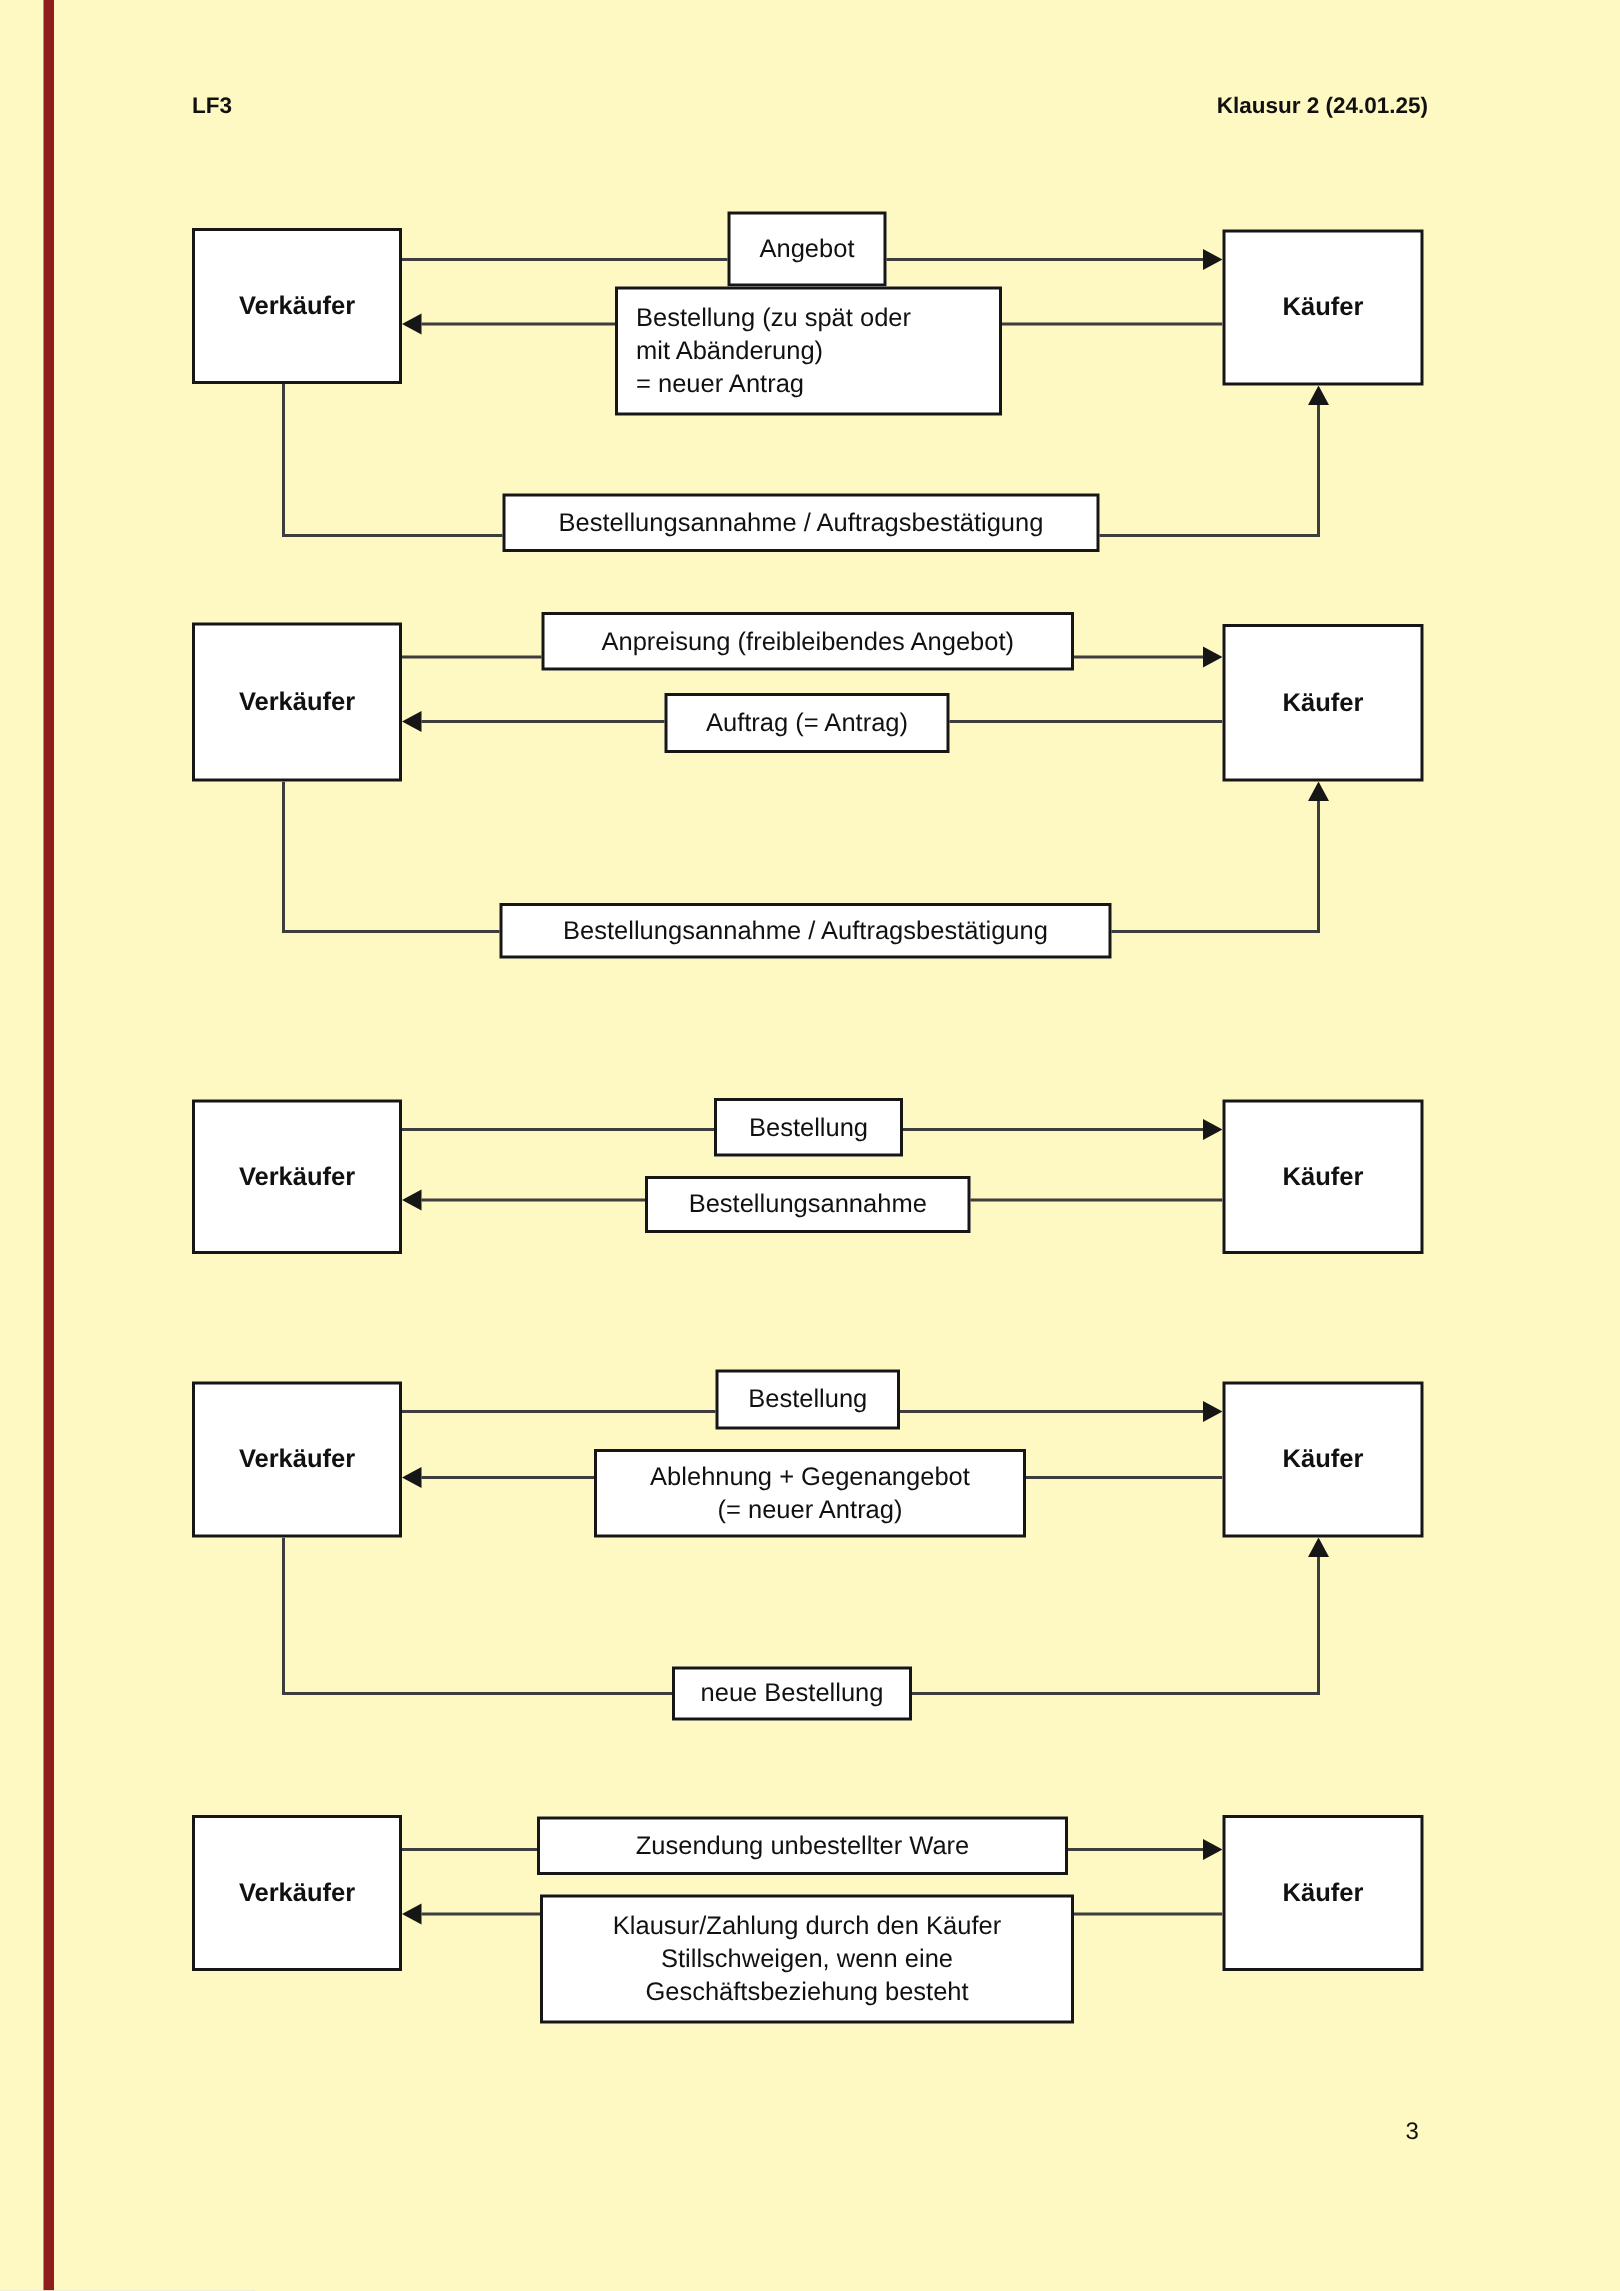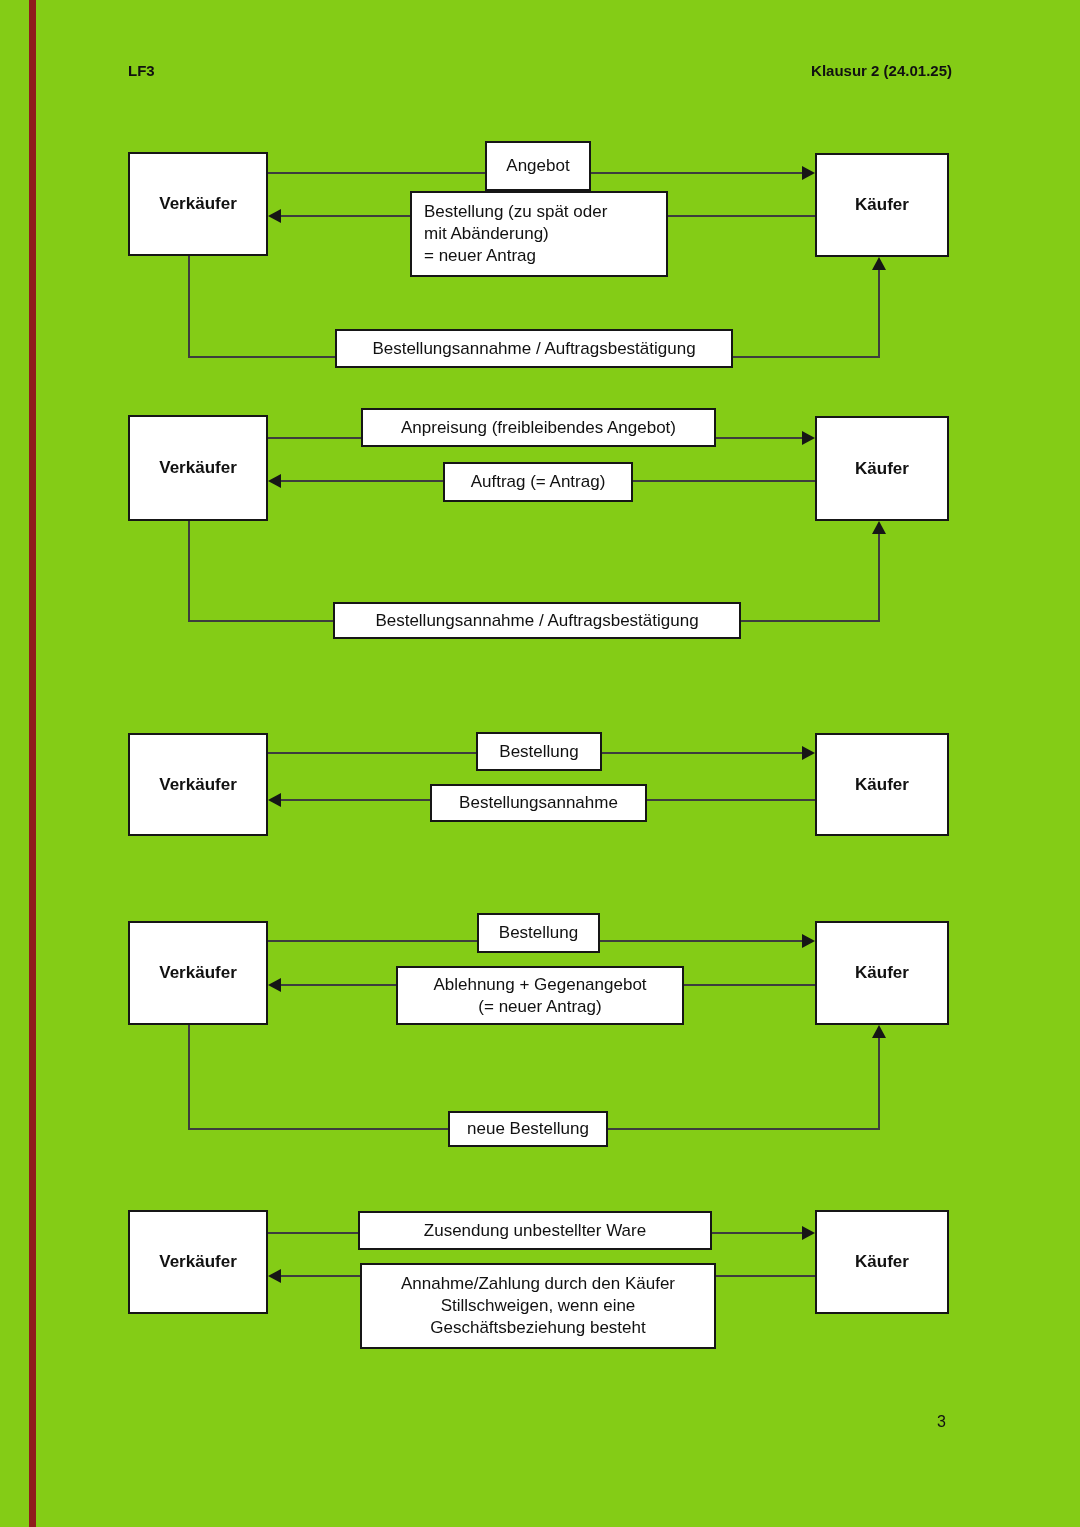--- a/index.html
+++ b/index.html
@@ -1,19 +1,19 @@
 <!DOCTYPE html>
 <html><head>
 <meta charset="utf-8">
 <style>
   html,body{margin:0;padding:0;background:#e8e8e8;}
   #page{
     position:relative;
     width:1080px;height:1527px;
-    background:#84cc16;
+    background:#fef9c3;
     font-family:"Liberation Sans", sans-serif;
     color:#111111;
     overflow:hidden;
     margin:0 auto;
   }
   .margin-line{
     position:absolute;left:29px;top:0;width:7px;height:1527px;
     background:#8f1d1d;
   }
   .hdr{
@@ -134,19 +134,19 @@
   </div>
 
   <div>
     <div class="hline" style="left:268px;top:1232px;width:534px;"></div>
     <div class="arr-right" style="left:802px;top:1226px;"></div>
     <div class="hline" style="left:281px;top:1275px;width:534px;"></div>
     <div class="arr-left" style="left:268px;top:1269px;"></div>
     <div class="box" style="left:128px;top:1210px;width:140px;height:104px;">Verkäufer</div>
     <div class="box" style="left:815px;top:1210px;width:134px;height:104px;">Käufer</div>
     <div class="lbox" style="left:358px;top:1211px;width:354px;height:39px;">Zusendung unbestellter Ware</div>
-    <div class="lbox" style="left:360px;top:1263px;width:356px;height:86px;">Annahme/Zahlung durch den Käufer
+    <div class="lbox" style="left:360px;top:1263px;width:356px;height:86px;">Klausur/Zahlung durch den Käufer
 Stillschweigen, wenn eine
 Geschäftsbeziehung besteht</div>
   </div>
 
   <div class="pagenum">3</div>
 </div>
 
 </body></html>

